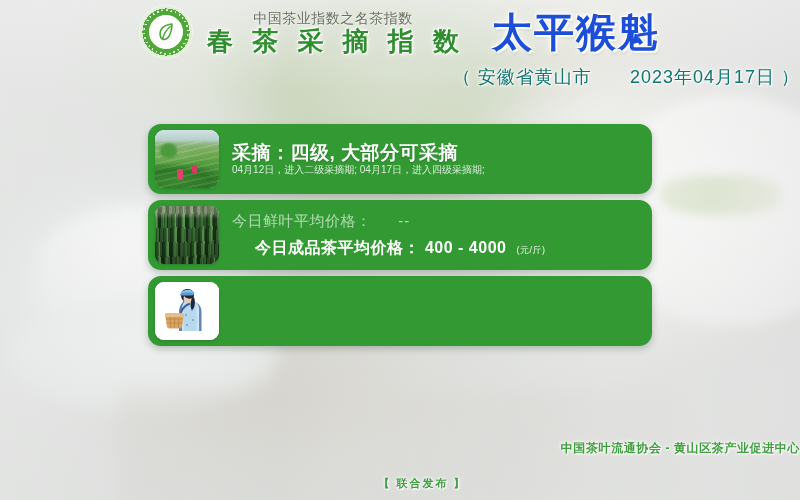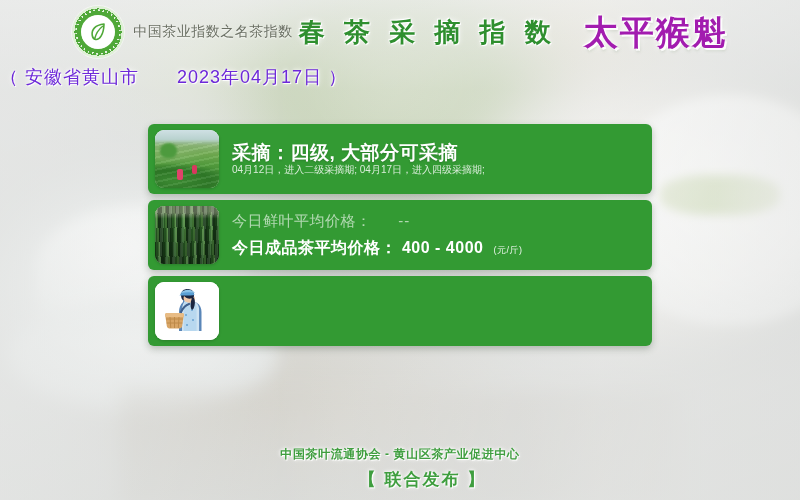--- a/index.html
+++ b/index.html
@@ -70,63 +70,63 @@
     background:
       repeating-conic-gradient(from 0deg, rgba(255,255,255,.85) 0 4deg, rgba(255,255,255,0) 4deg 12deg);
     -webkit-mask:radial-gradient(circle, transparent 0 64%, #000 64% 82%, transparent 82%);
             mask:radial-gradient(circle, transparent 0 64%, #000 64% 82%, transparent 82%);
   }
   .logo .inner{
     position:absolute;left:9px;top:9px;width:34px;height:34px;border-radius:50%;background:#fff;
     display:flex;align-items:center;justify-content:center;
   }
   .logo svg{display:block;}
-  .htexts{display:flex;align-items:center;line-height:1;}
+  .htexts{display:flex;flex-direction:column;align-items:center;line-height:1;}
   .h-small{
     font-size:14px;color:#6a6f63;letter-spacing:.5px;margin-bottom:3px;
     text-shadow:0 1px 2px rgba(255,255,255,.85);
   }
   .h-big{
     font-size:26px;font-weight:bold;color:#2f8f2f;letter-spacing:6px;
     text-shadow:0 0 3px #fff,0 0 6px #fff,1px 1px 0 #fff,-1px -1px 0 #fff;
     padding-left:6px;
   }
   .h-title{
-    font-size:34px;font-weight:bold;color:#a21caf;letter-spacing:2px;margin-left:18px;line-height:1;
+    font-size:40px;font-weight:bold;color:#1d4ed8;letter-spacing:2px;margin-left:18px;line-height:1;
     text-shadow:0 0 4px #fff,0 0 8px #fff,2px 2px 0 rgba(255,255,255,.95),-1px -1px 0 #fff,2px 3px 3px rgba(120,140,110,.35);
   }
   .h-sub{
-    text-align:left;margin-top:7px;font-size:18px;color:#6d28d9;letter-spacing:1px;
+    text-align:right;margin-top:7px;font-size:18px;color:#0f766e;letter-spacing:1px;
     text-shadow:0 0 3px #fff,0 0 6px #fff,1px 1px 0 rgba(255,255,255,.9);
   }
   .h-sub .gap{display:inline-block;width:26px;}
 
   
   .cards{position:absolute;left:148px;top:124px;width:504px;}
   .card{
-    position:relative;background:#339a33;border-radius:6px;
+    position:relative;background:#339a33;border-radius:13px;
     box-shadow:0 3px 7px rgba(60,80,60,.30);
     margin-bottom:6px;display:flex;align-items:center;padding:6px 10px 6px 7px;min-height:58px;
   }
   .thumb{
     width:64px;height:58px;border-radius:9px;flex:0 0 auto;overflow:hidden;position:relative;
     box-shadow:0 1px 3px rgba(0,0,0,.18);background:#fff;
   }
   .ctext{padding-left:13px;flex:1 1 auto;min-width:0;}
   .ctitle{
     font-size:19px;font-weight:bold;color:#fff;line-height:1.15;letter-spacing:.5px;
     text-shadow:0 1px 2px rgba(0,0,0,.18);white-space:nowrap;
   }
   .cdesc{
     font-size:10px;color:rgba(255,255,255,.82);margin-top:0;line-height:1.2;white-space:nowrap;
   }
   
   .price-line1{font-size:15px;font-weight:normal;color:rgba(255,255,255,.62);letter-spacing:.5px;white-space:nowrap;}
   .price-line1 .dash{display:inline-block;margin-left:22px;letter-spacing:1px;}
-  .price-line2{font-size:16px;font-weight:bold;color:#fff;margin-top:7px;letter-spacing:.5px;white-space:nowrap;}
+  .price-line2{font-size:16px;font-weight:bold;color:#fff;margin-top:7px;letter-spacing:.5px;white-space:nowrap;margin-left:23px;}
   .price-line2 .unit{font-size:9px;font-weight:normal;margin-left:5px;color:rgba(255,255,255,.9);}
 
   
   .th-field{
     position:absolute;inset:0;
     background:
       radial-gradient(ellipse 60px 18px at 30% 88%, #3f8f34, #2f7a28 60%, rgba(47,122,40,0)),
       linear-gradient(to bottom,#cfe0e4 0%,#b9d2cf 16%,#8fba7a 26%,#72ad52 42%,#55a03f 60%,#449237 78%,#3a8a30 100%);
   }
   .th-field::after{
@@ -149,22 +149,22 @@
   .th-leaves::after{
     content:"";position:absolute;inset:0;
     background:
       repeating-linear-gradient(94deg, rgba(255,255,255,.10) 0 3px, rgba(0,0,0,.18) 3px 7px),
       linear-gradient(to bottom, rgba(180,180,160,.55) 0 12%, rgba(0,0,0,0) 22%, rgba(0,0,0,.25) 100%);
   }
   .th-white{position:absolute;inset:0;background:#fff;display:flex;align-items:center;justify-content:center;}
 
   
   .footer{position:absolute;left:0;bottom:9px;width:800px;text-align:center;}
-  .f1{font-size:12px;font-weight:bold;color:#3f9e3f;letter-spacing:.6px;text-shadow:0 0 3px #fff,0 0 5px #fff,1px 1px 0 rgba(255,255,255,.9);}
-  .f2{font-size:17px;font-weight:bold;color:#3f9e3f;letter-spacing:2px;margin-top:5px;text-shadow:0 0 3px #fff,0 0 5px #fff,1px 1px 0 rgba(255,255,255,.9);padding-left:45px;}
+  .f1{font-size:12px;font-weight:bold;color:#3f9e3f;letter-spacing:.6px;text-shadow:0 0 3px #fff,0 0 5px #fff,1px 1px 0 rgba(255,255,255,.9);text-align:right;}
+  .f2{font-size:11px;font-weight:bold;color:#3f9e3f;letter-spacing:2px;margin-top:19px;text-shadow:0 0 3px #fff,0 0 5px #fff,1px 1px 0 rgba(255,255,255,.9);padding-left:45px;}
 </style>
 </head>
 <body>
 
 <div class="stage">
 
   <div class="bg">
     <div class="bg-base"></div>
     <div class="cup"></div>
     <div class="saucer"></div>

